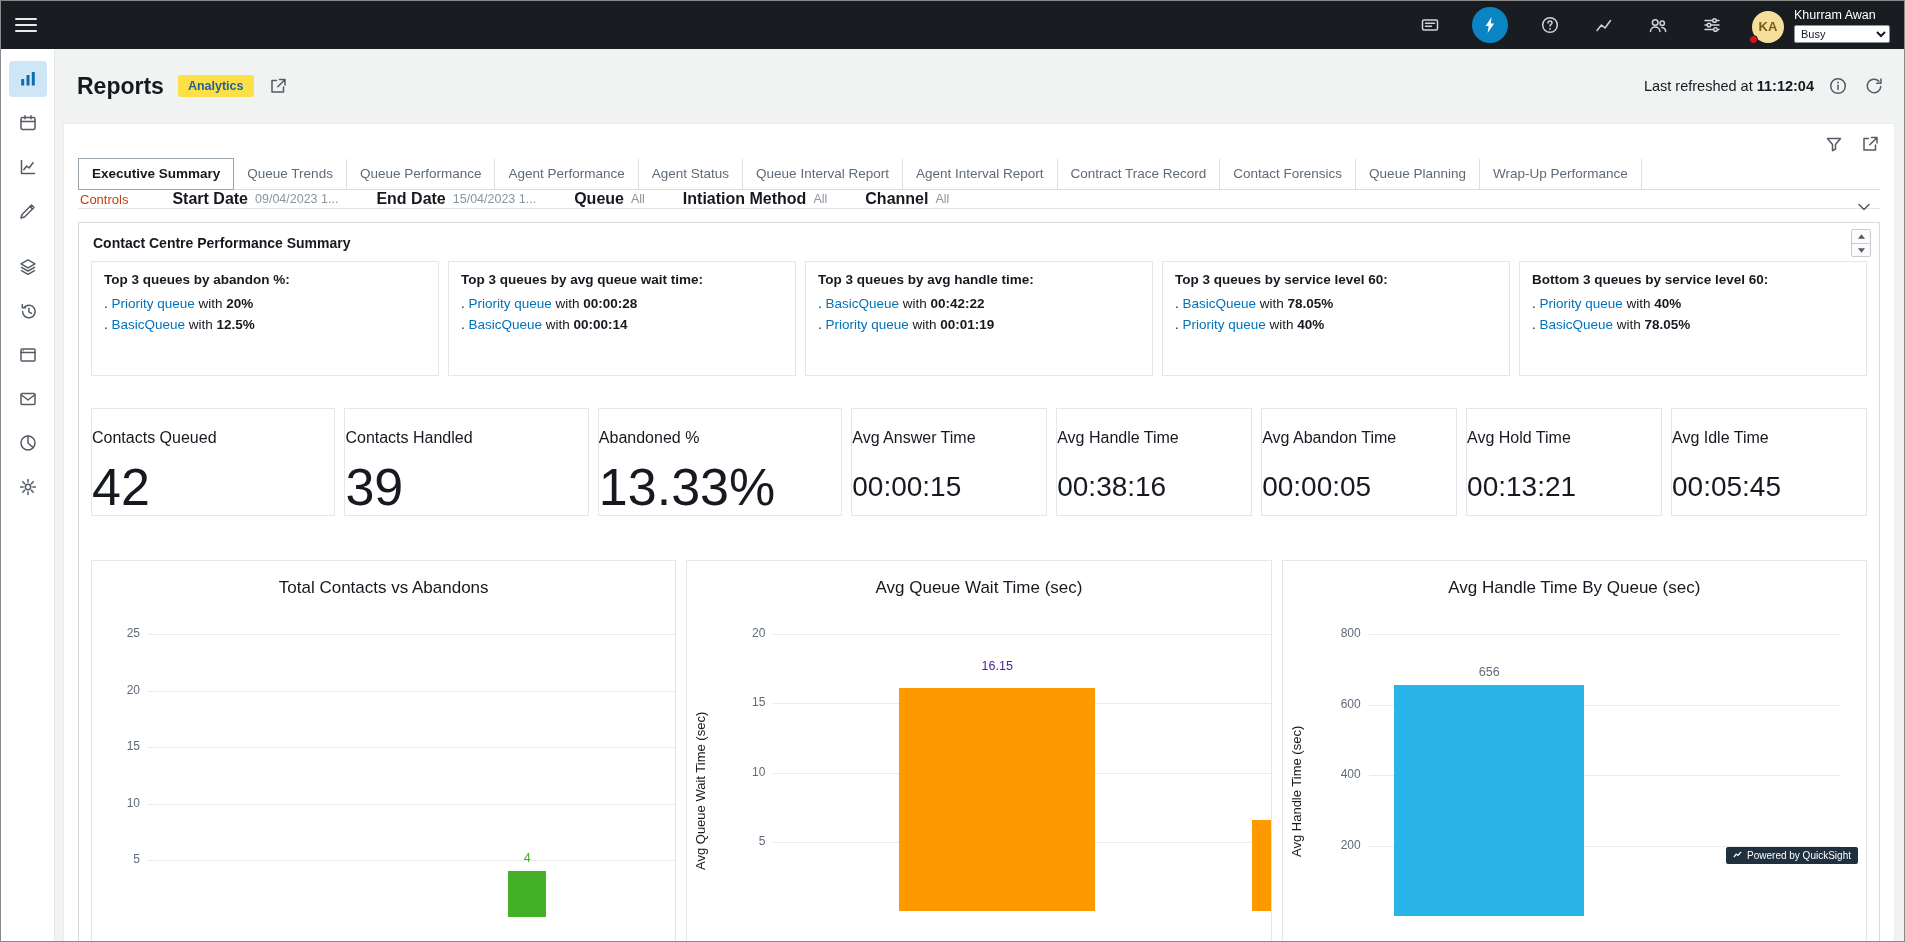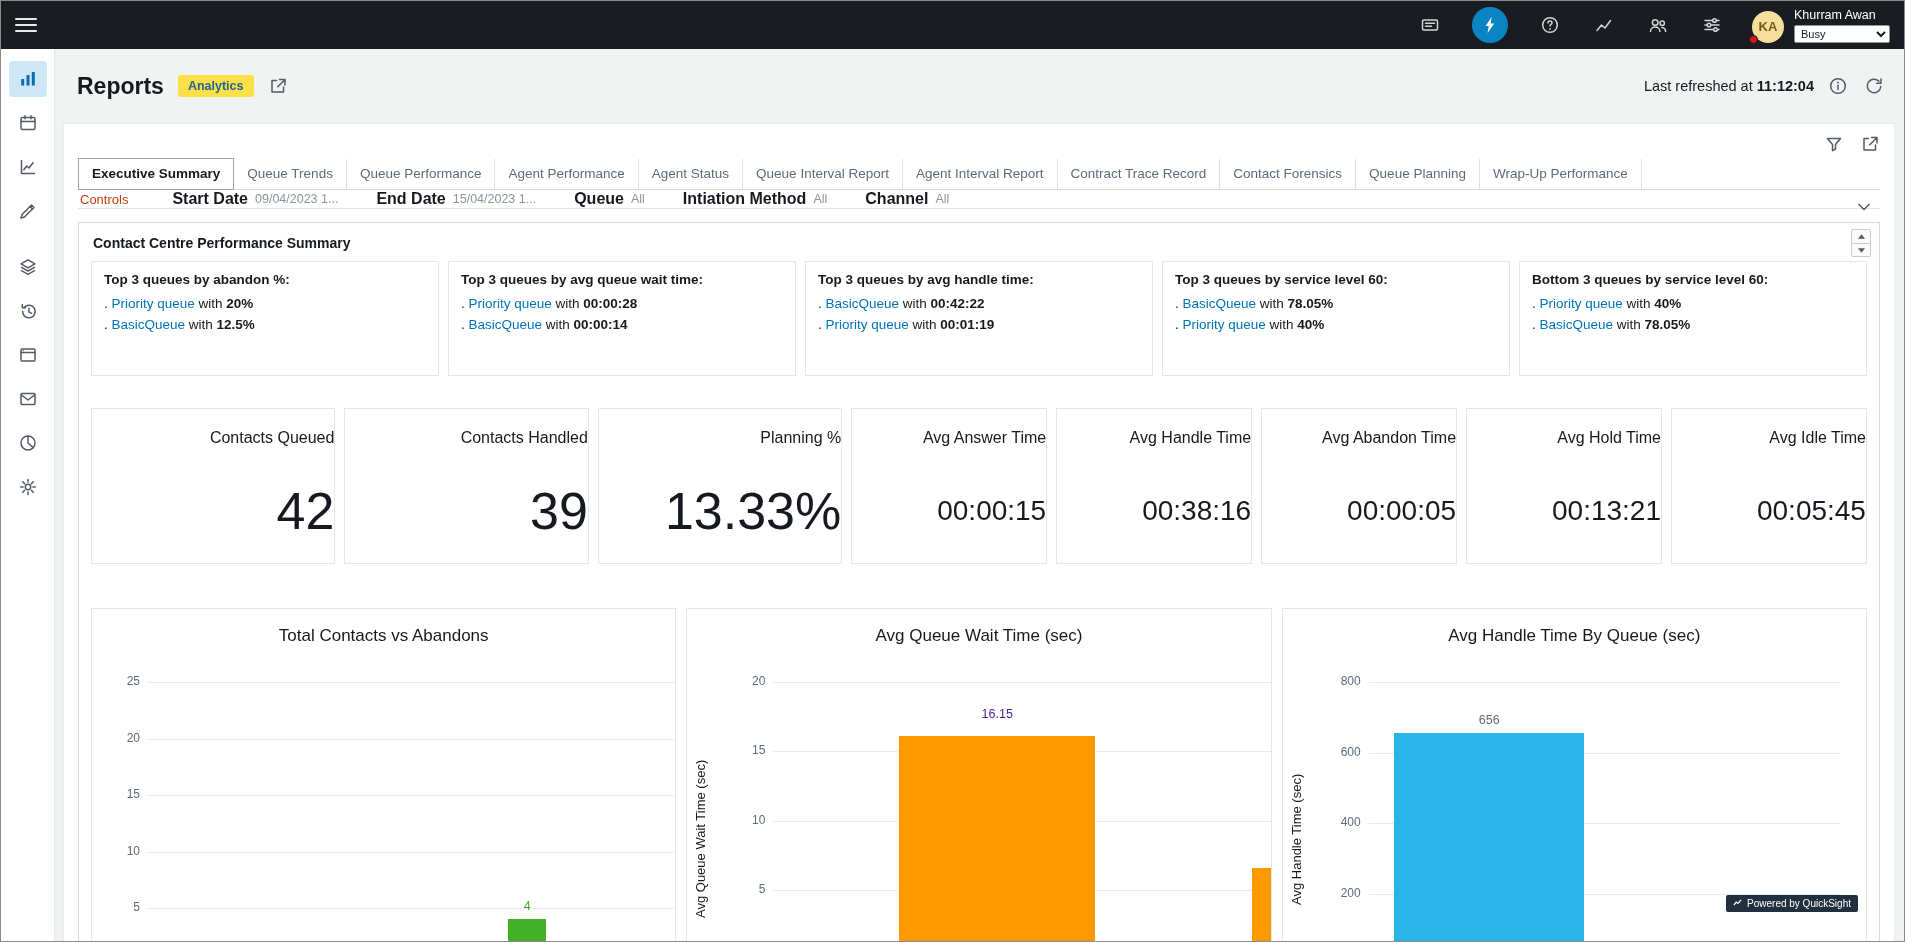--- a/index.html
+++ b/index.html
@@ -69,21 +69,21 @@
   .spin-btn + .spin-btn{border-top:1px solid #c6cdd2}
 
   .insights{display:flex;gap:9px}
   .insight-card{flex:1;border:1px solid #e4e7e9;padding:10px 12px;height:115px;background:#fff}
   .ic-title{font-weight:700;font-size:13.5px;color:#16191f;margin-bottom:9px}
   .ic-line{font-size:13.5px;color:#16191f;margin-bottom:6px}
   .ic-line .q-link{color:#0073bb;cursor:pointer}
   .ic-line .ic-val{font-weight:700}
 
   .kpis{display:flex;gap:9px;margin-top:32px}
-  .kpi-card{border:1px solid #e4e7e9;background:#fff;height:156px;flex:4;display:flex;flex-direction:column;align-items:flex-end}
+  .kpi-card{border:1px solid #e4e7e9;background:#fff;height:108px;flex:4;display:flex;flex-direction:column;align-items:flex-start}
   .kpi-card.wide{flex:5}
   .kpi-label{font-size:16px;color:#16191f;margin-top:20px}
   .kpi-value{flex:1;display:flex;align-items:center;color:#16191f;position:relative;top:6px}
   .kpi-value.large{font-size:52px}
   .kpi-value.small{font-size:28px}
 
   
   .charts{display:flex;gap:10px;margin-top:44px}
   .chart-panel{flex:1;border:1px solid #e4e7e9;background:#fff;position:relative;height:440px;overflow:hidden}
   .chart-title{position:absolute;top:17px;left:0;width:100%;text-align:center;font-size:17px;color:#16191f}
@@ -386,21 +386,21 @@
         <div class="kpis" id="kpis">
             <div class="kpi-card wide">
               <div class="kpi-label">Contacts Queued</div>
               <div class="kpi-value large">42</div>
             </div>
             <div class="kpi-card wide">
               <div class="kpi-label">Contacts Handled</div>
               <div class="kpi-value large">39</div>
             </div>
             <div class="kpi-card wide">
-              <div class="kpi-label">Planning %</div>
+              <div class="kpi-label">Abandoned %</div>
               <div class="kpi-value large">13.33%</div>
             </div>
             <div class="kpi-card">
               <div class="kpi-label">Avg Answer Time</div>
               <div class="kpi-value small">00:00:15</div>
             </div>
             <div class="kpi-card">
               <div class="kpi-label">Avg Handle Time</div>
               <div class="kpi-value small">00:38:16</div>
             </div>

